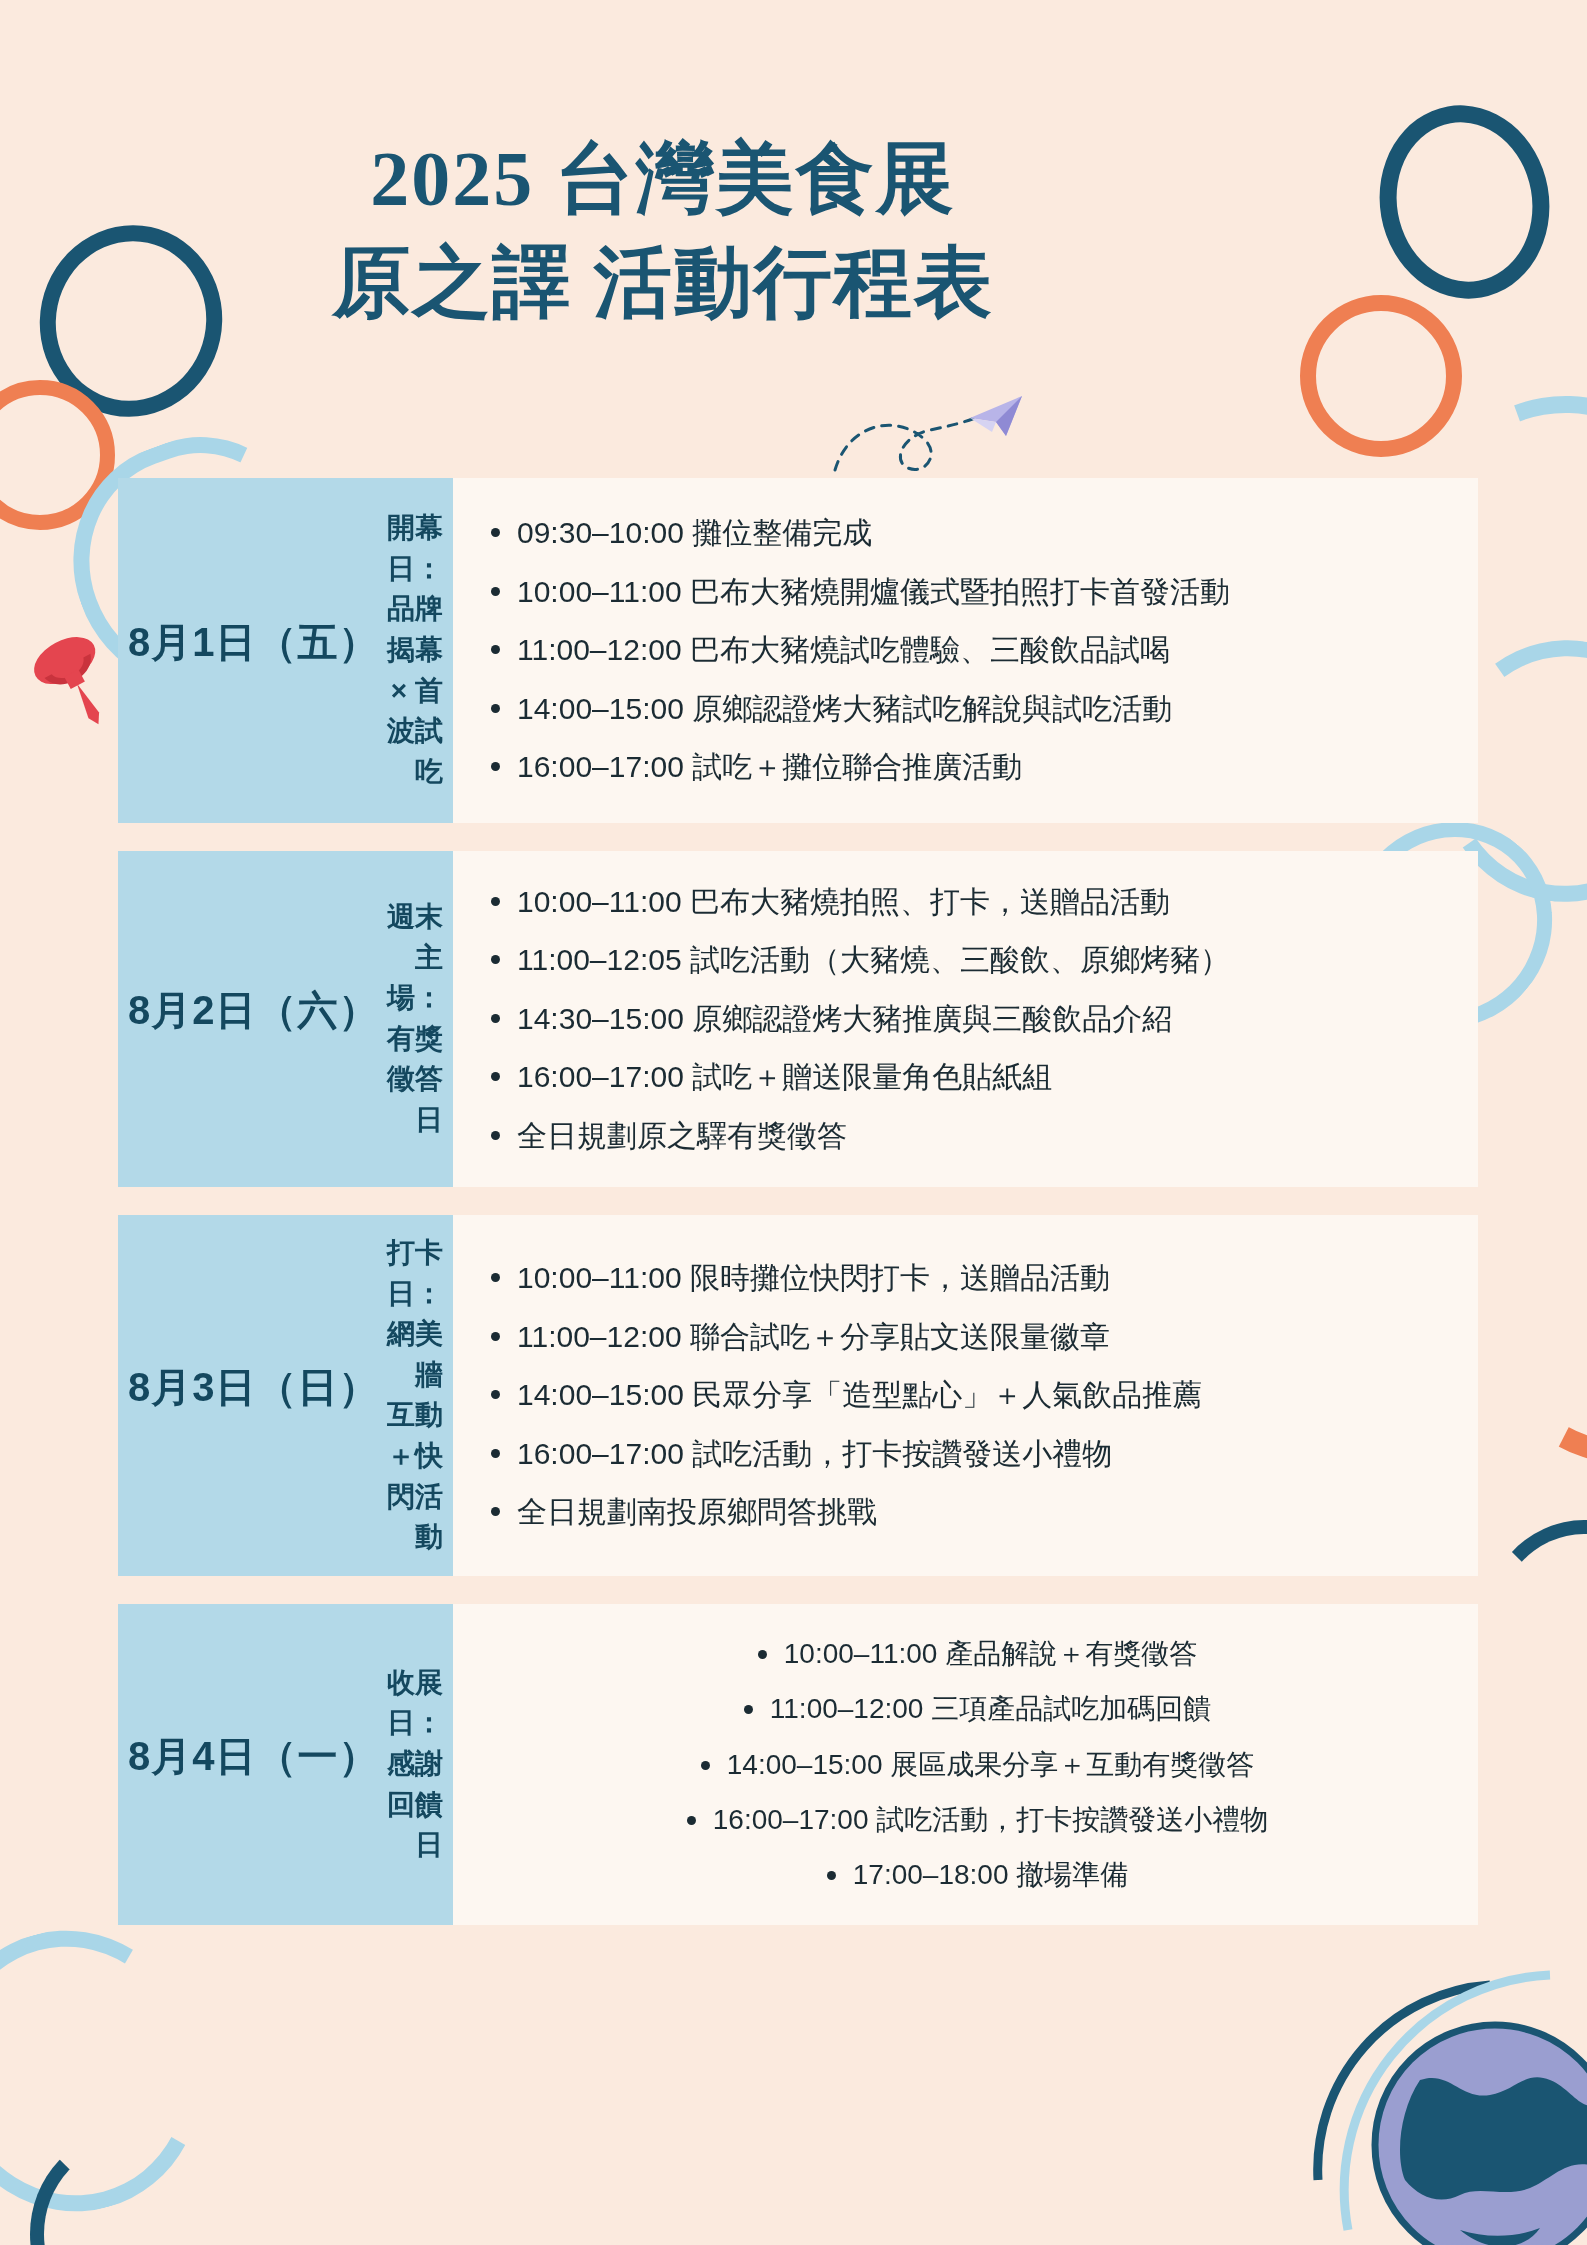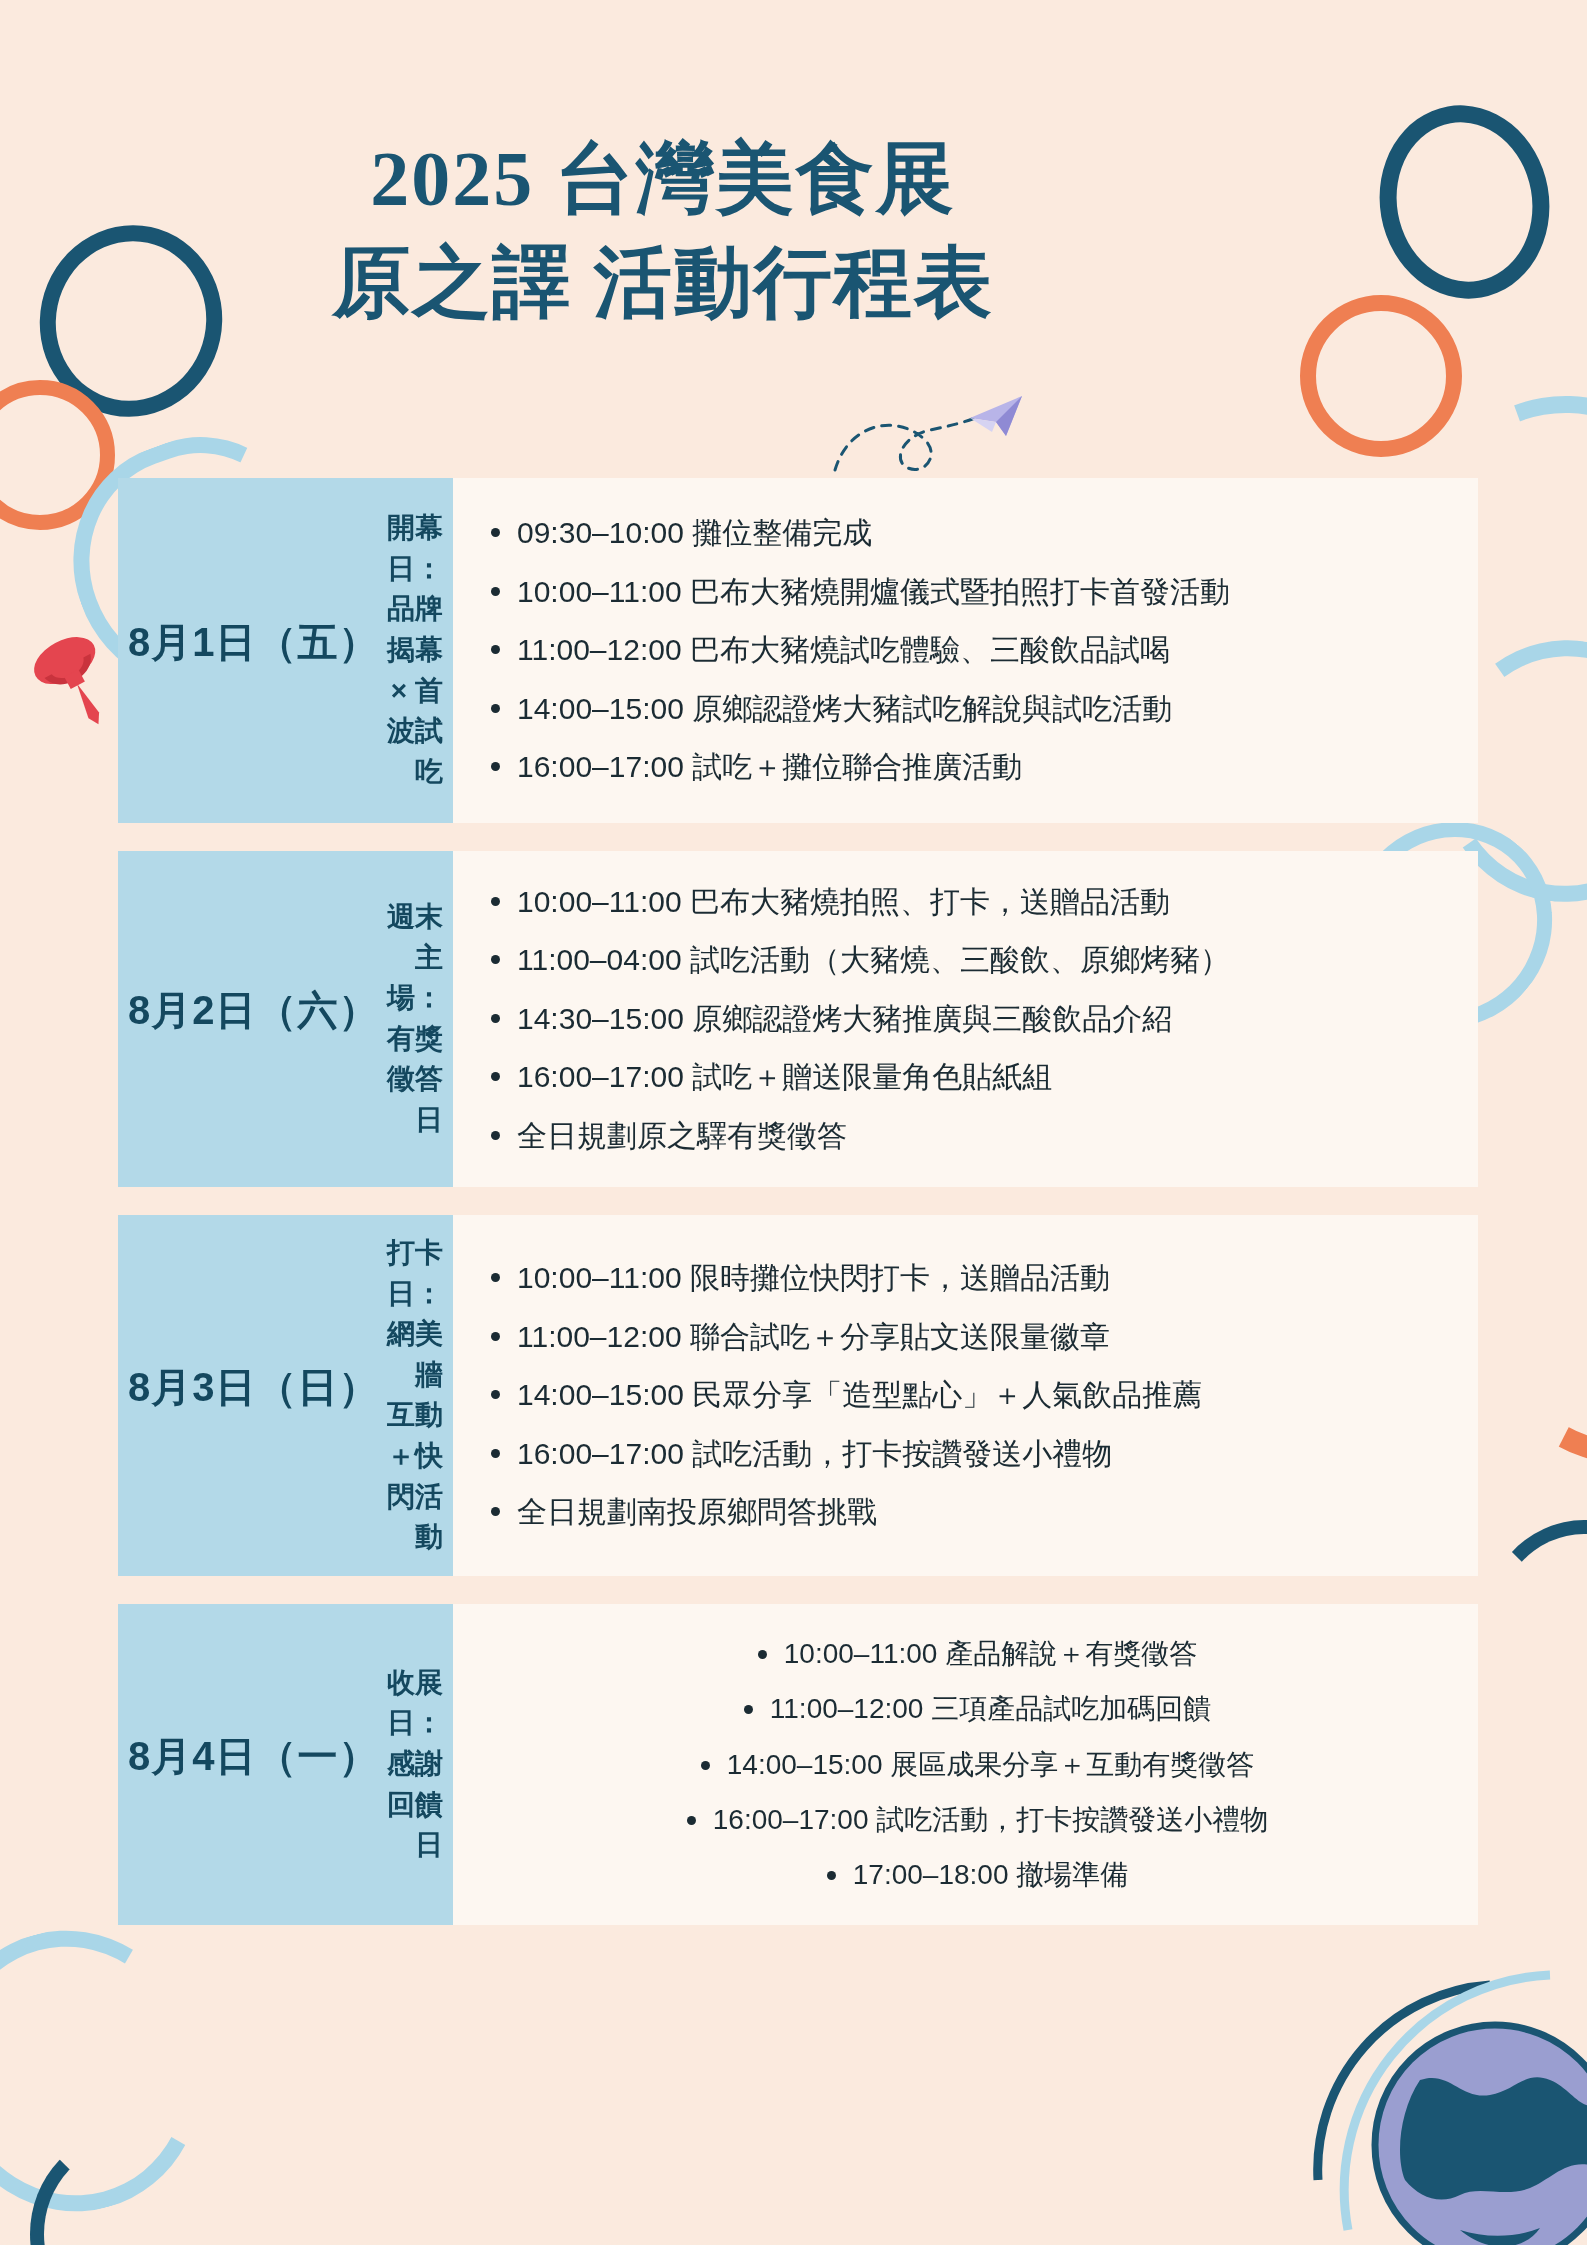--- a/index.html
+++ b/index.html
@@ -313,21 +313,21 @@
         <div class="item">16:00–17:00 試吃＋攤位聯合推廣活動</div>
       </div>
     </div>
     <div class="day-row" id="day-row-1">
       <div class="day-label">
         <div class="day-title">8月2日（六）</div>
         <div class="day-sub">週末主場：<br>有獎徵答日</div>
       </div>
       <div class="day-items">
         <div class="item">10:00–11:00 巴布大豬燒拍照、打卡，送贈品活動</div>
-        <div class="item">11:00–04:00 試吃活動（大豬燒、三酸飲、原鄉烤豬）</div>
+        <div class="item">11:00–12:05 試吃活動（大豬燒、三酸飲、原鄉烤豬）</div>
         <div class="item">14:30–15:00 原鄉認證烤大豬推廣與三酸飲品介紹</div>
         <div class="item">16:00–17:00 試吃＋贈送限量角色貼紙組</div>
         <div class="item">全日規劃原之驛有獎徵答</div>
       </div>
     </div>
     <div class="day-row" id="day-row-2">
       <div class="day-label">
         <div class="day-title">8月3日（日）</div>
         <div class="day-sub">打卡日：網美牆<br>互動＋快閃活動</div>
       </div>

